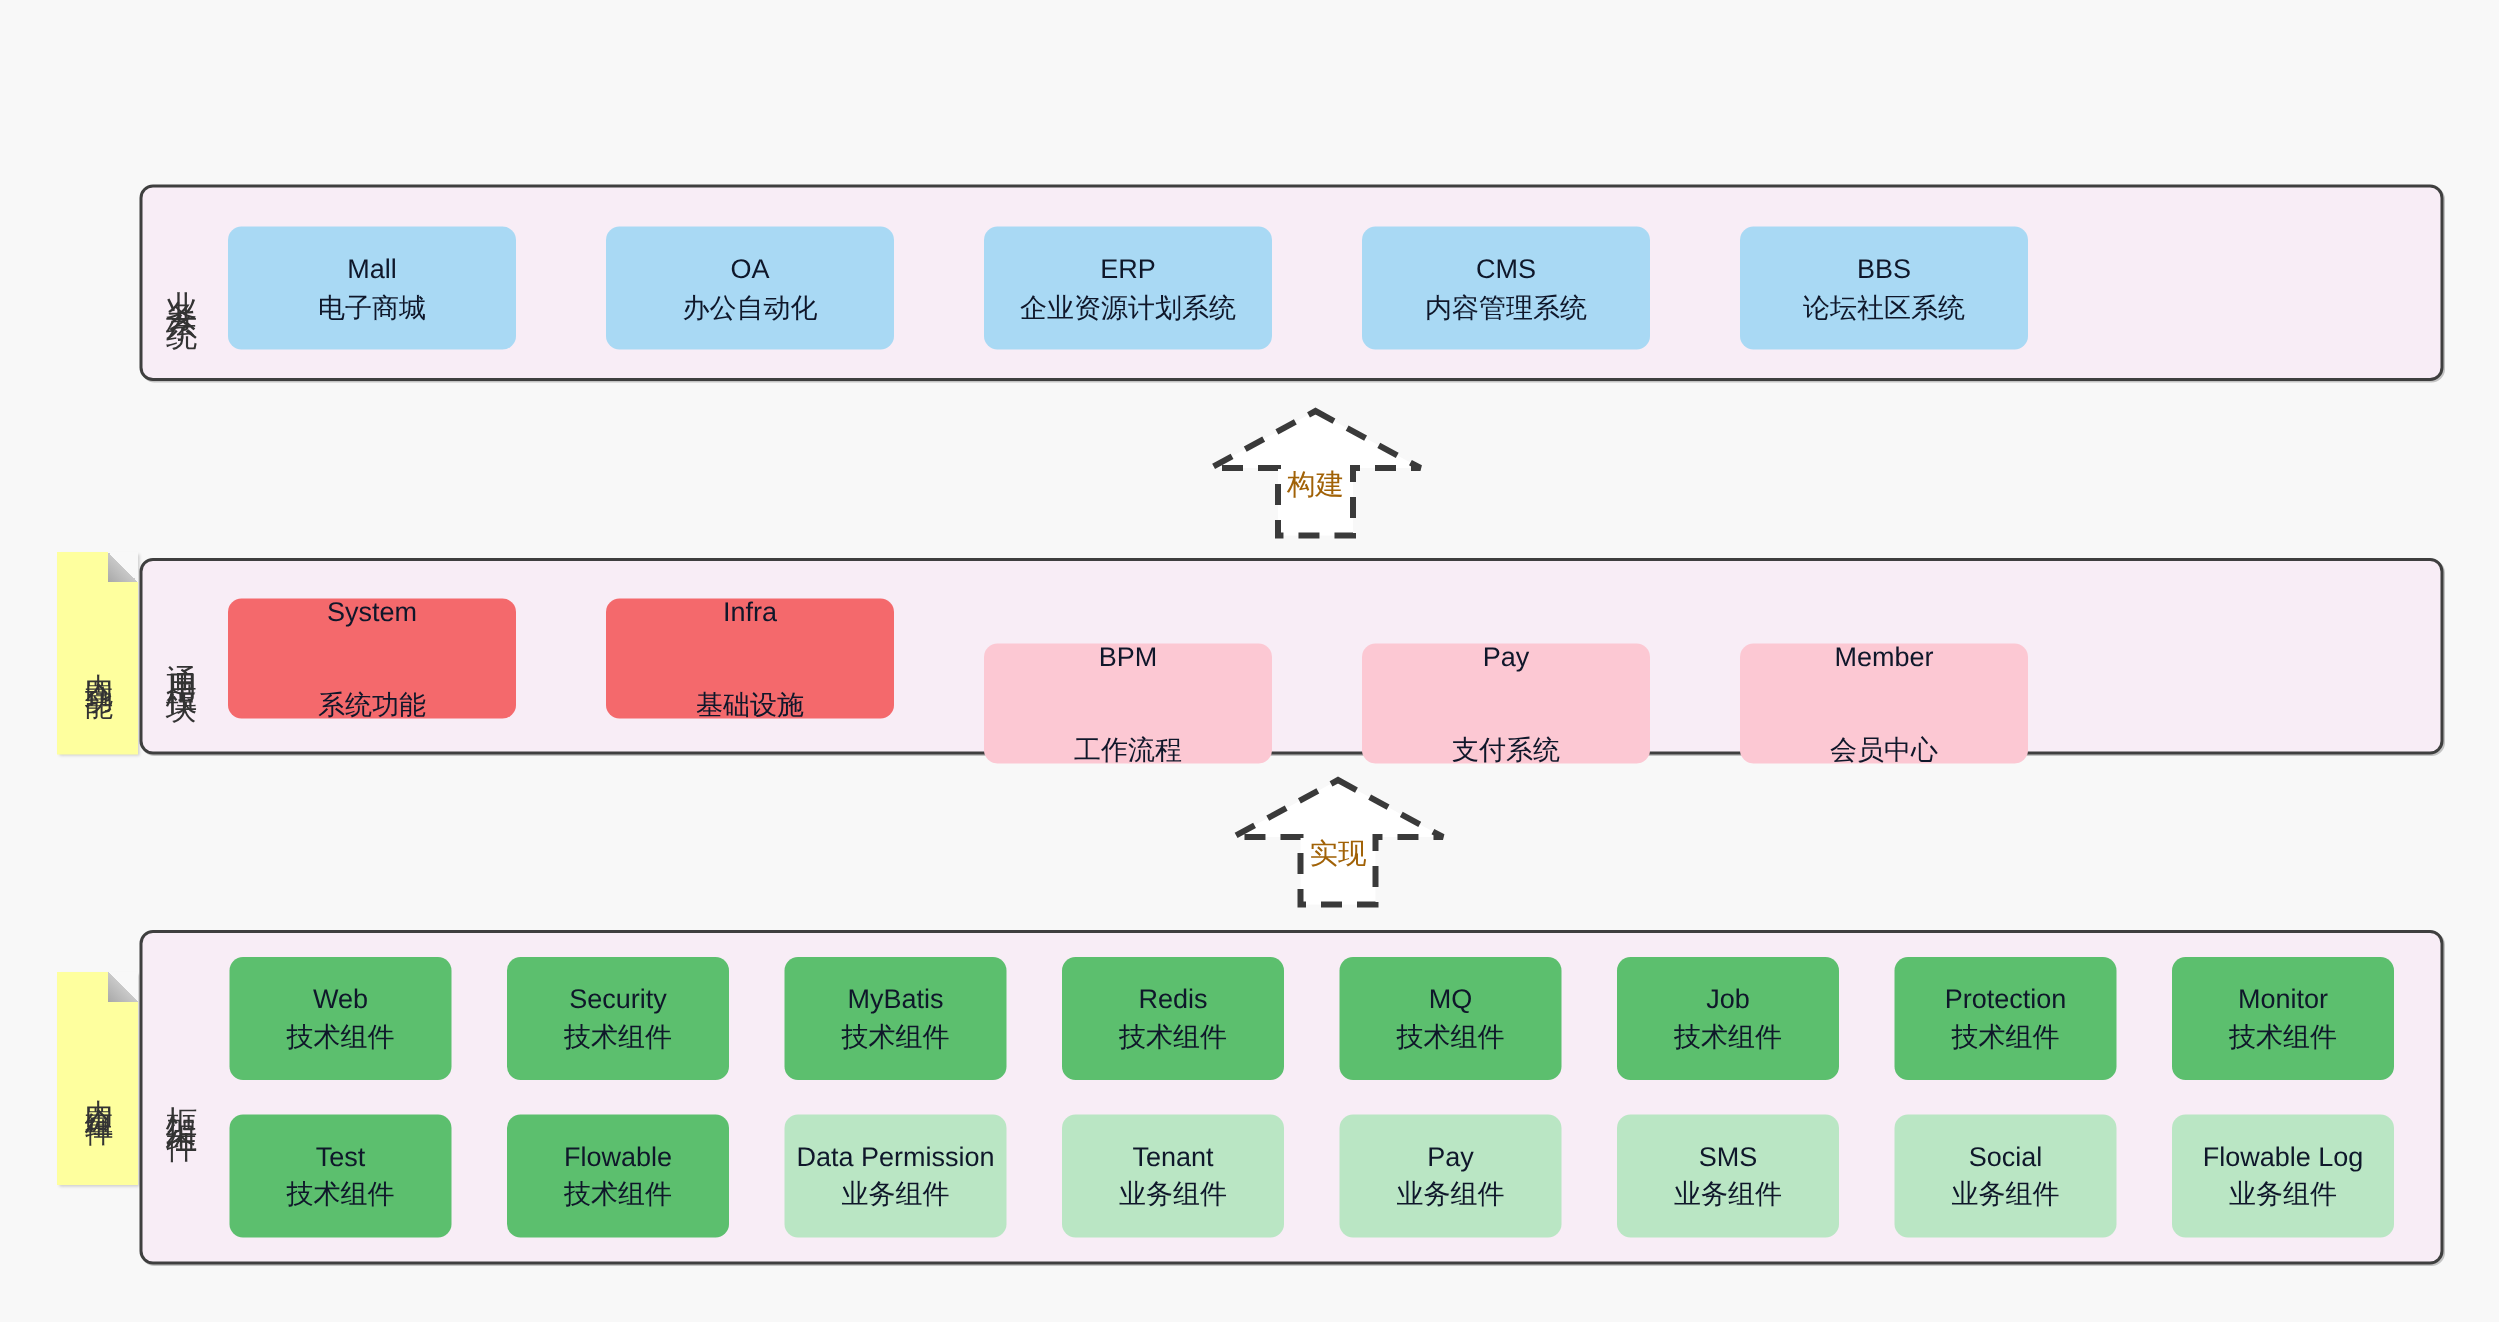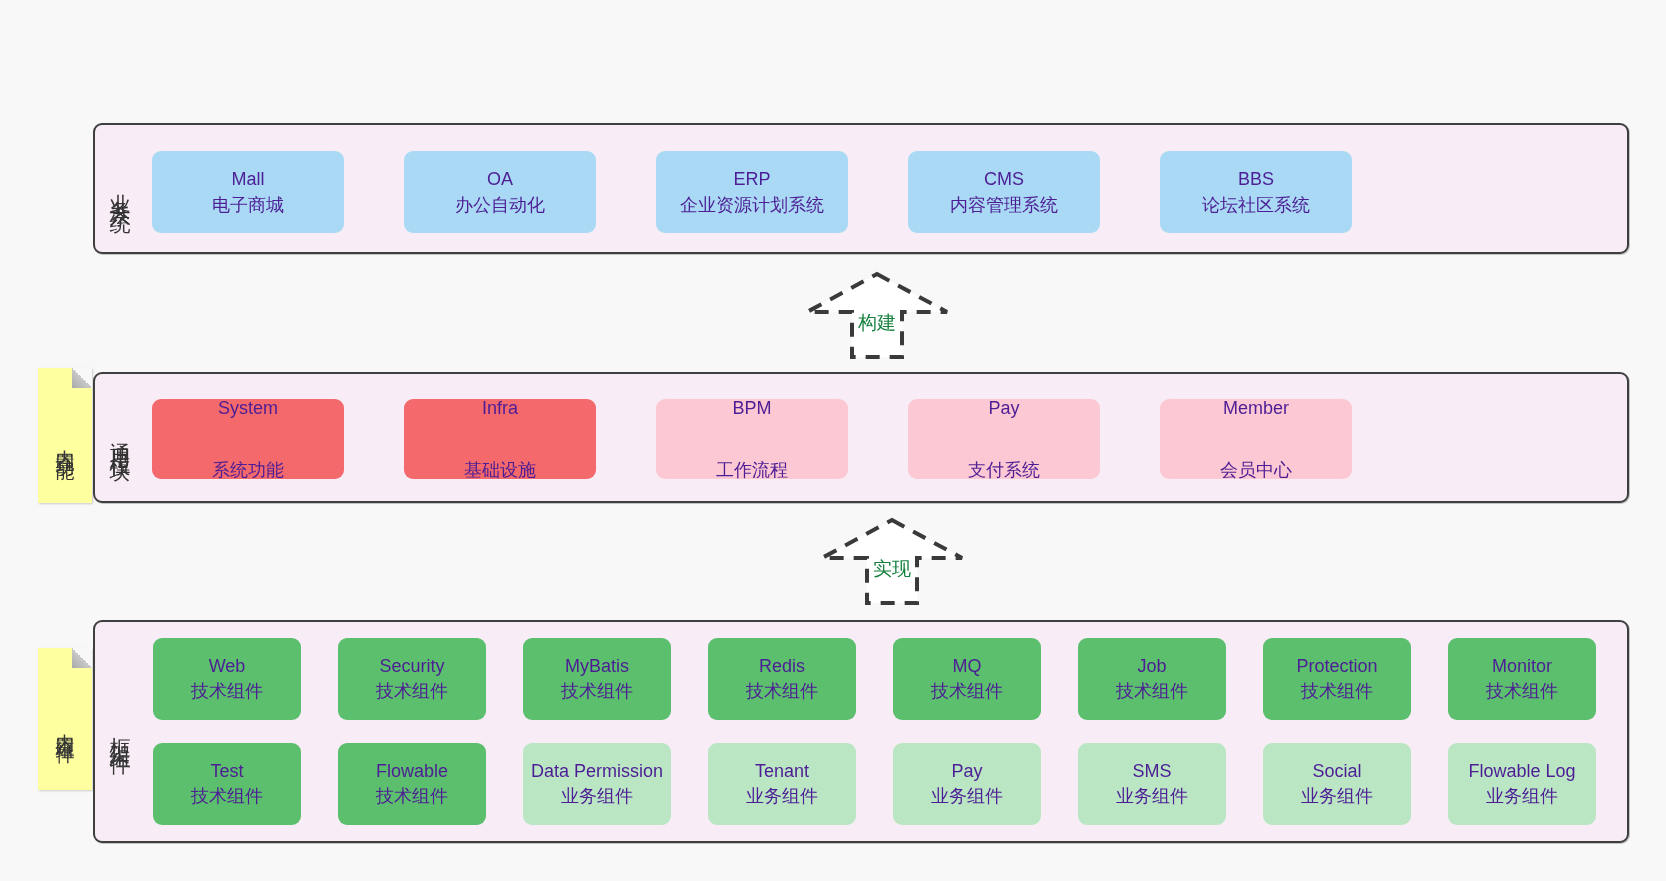--- a/index.html
+++ b/index.html
@@ -36,30 +36,30 @@
   #c1 .row{left:57px;top:26px;gap:60px;}
   #c2 .row{left:57px;top:25px;gap:60px;}
   #c3 .row1{left:58px;top:16px;gap:37px;}
   #c3 .row2{left:58px;top:121px;gap:37px;}
 
   .box{
     border-radius:9px;
     display:flex;flex-direction:column;
     align-items:center;justify-content:center;
     text-align:center;
-    font-size:18px;line-height:26px;color:#4c1d95;
+    font-size:18px;line-height:26px;color:#0f172a;
     box-sizing:border-box;padding:2px 4px;
   }
   .wide{width:192px;height:82px;}
   #c2 .wide{height:80px;gap:36px;}
   .narrow{width:148px;height:82px;line-height:25px;text-align:center;}
 
   .blue{background:var(--blue,#a9d9f4);}
   .red{background:var(--red,#f4696c);}
-  .pink{background:var(--pink,#fcc8d3);}
+  .pink{background:var(--pink,#fcc8d3);margin-top:30px;}
   .green{background:var(--green,#5cbf6e);}
   .lightgreen{background:var(--lightGreen,#bae6c4);}
 
   .note{
     position:absolute;left:38px;width:54px;
     background:var(--noteYellow,#feff9e);
     box-shadow:1px 1px 2px rgba(0,0,0,.18);
   }
   #note1{top:368px;height:135px;}
   #note2{top:648px;height:142px;}
@@ -76,21 +76,21 @@
   }
 
   .arrow{position:absolute;width:150px;height:95px;}
   #arrow1{left:802px;top:270px;}
   #arrow2{left:817px;top:516px;}
   .arrow svg{position:absolute;left:0;top:0;}
   .arrow-label{
     position:absolute;left:50%;top:40px;
     transform:translateX(-50%);
     background:#fff;padding:0 3px;
-    font-size:19px;color:#15803d;white-space:nowrap;
+    font-size:19px;color:#a16207;white-space:nowrap;
   }
 </style>
 </head>
 <body>
 
 <div id="stage">
 
   <div class="container" id="c1">
     <div class="vlabel">业务系统</div>
     <div class="row">

